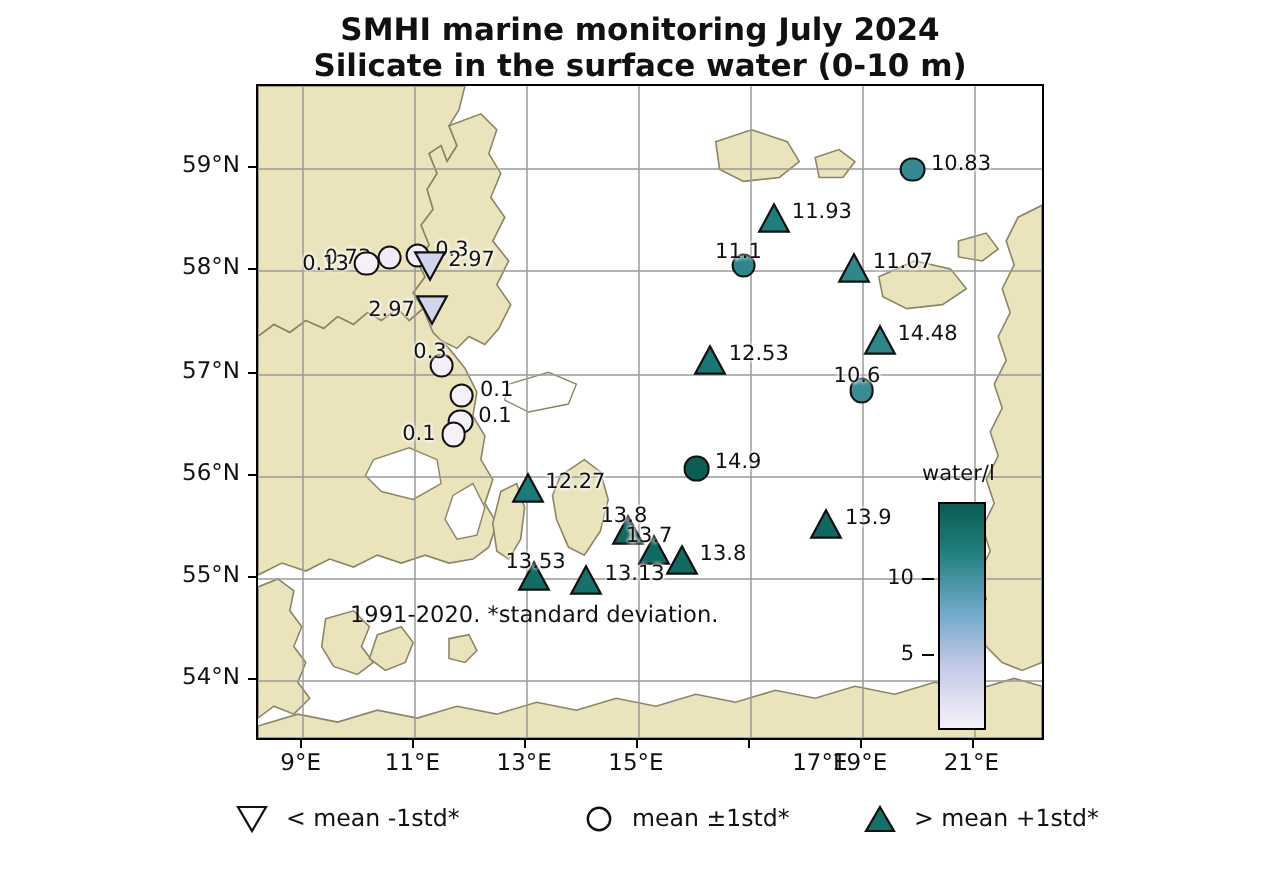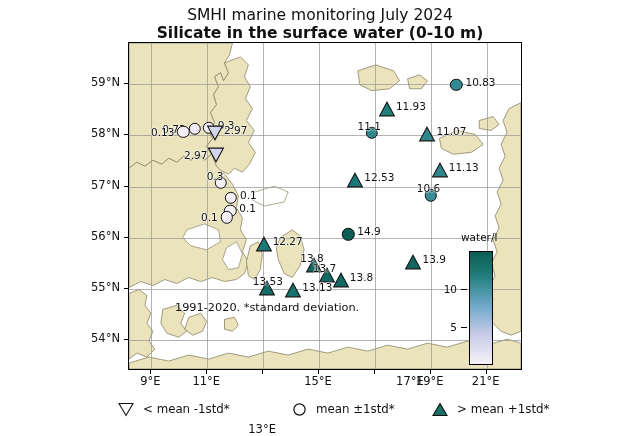--- a/index.html
+++ b/index.html
@@ -10,21 +10,21 @@
     overflow:hidden;
     position:relative;
   }
   .figure{position:absolute;left:0;top:0;width:640px;height:436px;}
 
   
   .title-block{
     position:absolute;left:0;top:6px;width:640px;
     text-align:center;color:#111;
   }
-  .title-line1{font-size:15.5px;font-weight:normal;line-height:18px;}
+  .title-line1{font-size:15.5px;font-weight:bold;line-height:18px;}
   .title-line2{font-size:15.5px;font-weight:bold;line-height:18px;}
 
   
   .axes{
     position:absolute;left:128px;top:42px;width:394px;height:328px;
     border:1.6px solid #000;
     background:#ffffff;
     box-sizing:border-box;
     overflow:hidden;
   }
@@ -246,21 +246,21 @@
           <svg class="tri-svg" width="14.8" height="13.690000000000001" viewBox="0 0 14.8 13.690000000000001">
             <polygon points="7.4,0 14.8,13.690000000000001 0,13.690000000000001" fill="rgb(48,135,139)" stroke="#111" stroke-width="1.1" stroke-linejoin="miter"></polygon>
           </svg>
         </div>
         <div class="mlabel right" style="left: 307.434px; top: 87.7125px;">11.07</div>
         <div class="marker" title="11.13 umol/l" style="left: 310.729px; top: 127.1px;">
           <svg class="tri-svg" width="14.8" height="13.690000000000001" viewBox="0 0 14.8 13.690000000000001">
             <polygon points="7.4,0 14.8,13.690000000000001 0,13.690000000000001" fill="rgb(47,134,138)" stroke="#111" stroke-width="1.1" stroke-linejoin="miter"></polygon>
           </svg>
         </div>
-        <div class="mlabel right" style="left: 319.729px; top: 124.1px;">11.13</div>
+        <div class="mlabel right" style="left: 319.729px; top: 124.1px;">14.48</div>
         <div class="marker" title="12.53 umol/l" style="left: 226.34px; top: 137.35px;">
           <svg class="tri-svg" width="14.8" height="13.690000000000001" viewBox="0 0 14.8 13.690000000000001">
             <polygon points="7.4,0 14.8,13.690000000000001 0,13.690000000000001" fill="rgb(27,119,115)" stroke="#111" stroke-width="1.1" stroke-linejoin="miter"></polygon>
           </svg>
         </div>
         <div class="mlabel right" style="left: 235.34px; top: 134.35px;">12.53</div>
         <div class="marker" title="10.6 umol/l" style="left: 301.787px; top: 152.212px;">
           <div class="m-circle" style="width:12.4px;height:12.4px;background:rgb(57,139,148);"></div>
         </div>
         <div class="mlabel" style="left: 287.787px; top: 139.212px;">10.6</div>
@@ -327,21 +327,21 @@
         </div>
     </div>
   </div>
 
   <div id="xtick-layer">
       <div class="tickmark-x" style="left: 150.355px;"></div>
       <div class="xtick" style="left: 150.355px;">9°E</div>
       <div class="tickmark-x" style="left: 206.241px;"></div>
       <div class="xtick" style="left: 206.241px;">11°E</div>
       <div class="tickmark-x" style="left: 262.128px;"></div>
-      <div class="xtick" style="left: 262.128px; margin-top: 48px;">13°E</div>
+      <div class="xtick" style="left: 262.128px;">13°E</div>
       <div class="tickmark-x" style="left: 318.014px;"></div>
       <div class="xtick" style="left: 318.014px;">15°E</div>
       <div class="tickmark-x" style="left: 373.901px;"></div>
       <div class="xtick" style="left: 373.901px; margin-left: 36px;">17°E</div>
       <div class="tickmark-x" style="left: 429.787px;"></div>
       <div class="xtick" style="left: 429.787px;">19°E</div>
       <div class="tickmark-x" style="left: 485.674px;"></div>
       <div class="xtick" style="left: 485.674px;">21°E</div>
     </div>
   <div id="ytick-layer">

